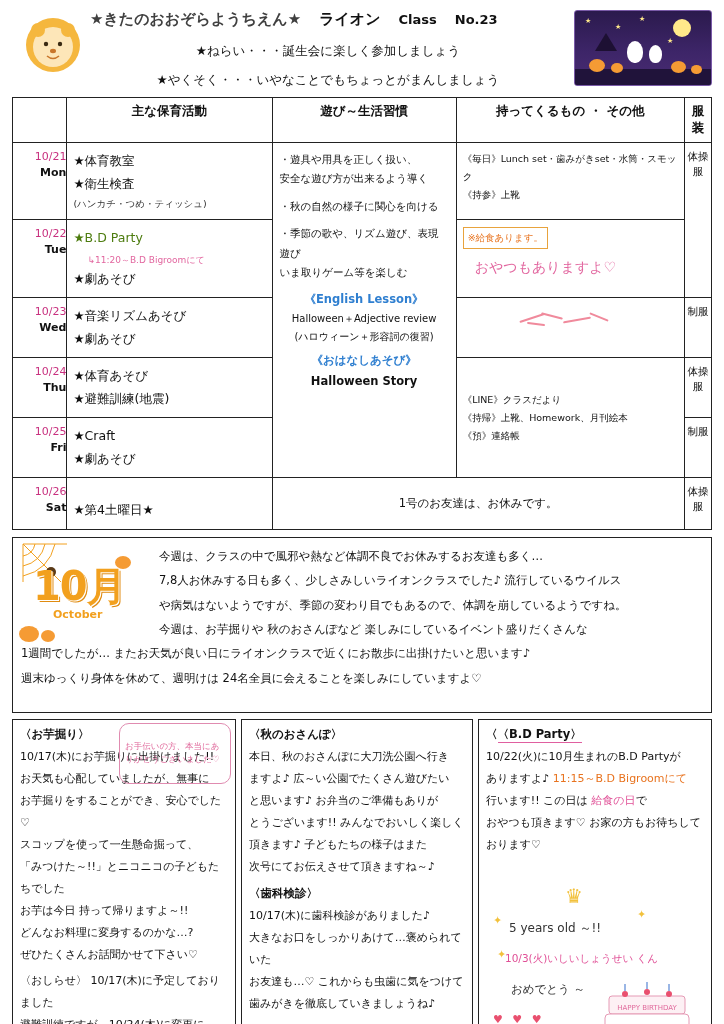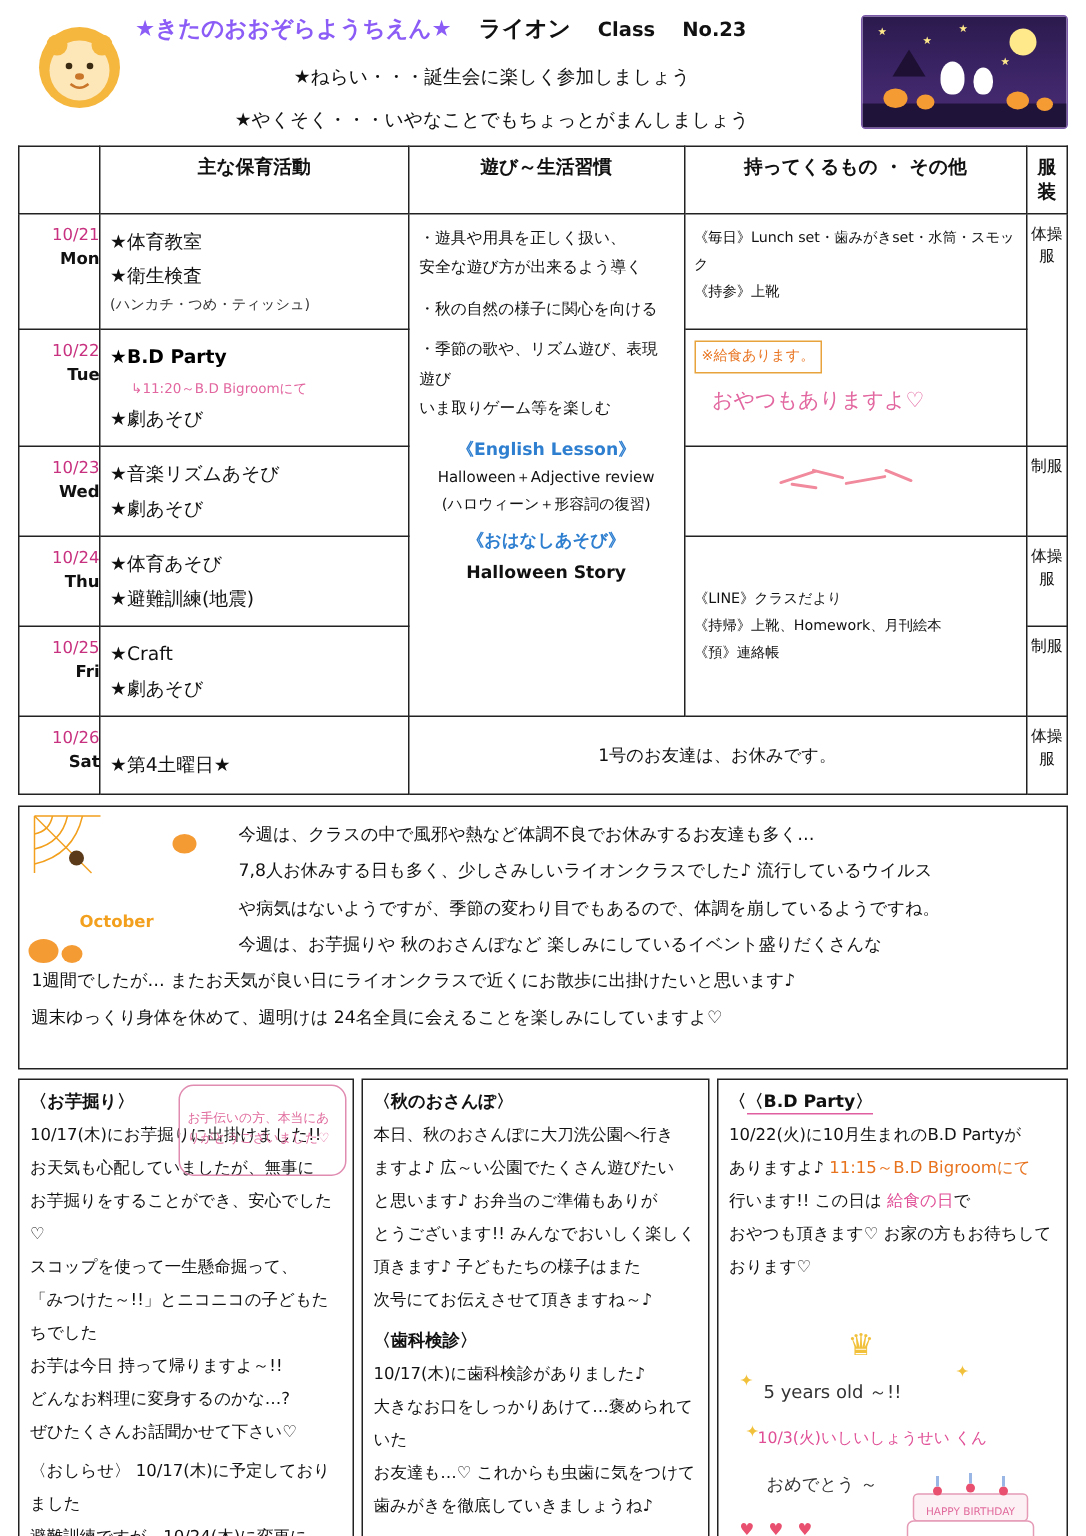--- a/index.html
+++ b/index.html
@@ -8,21 +8,21 @@
     font-family:"DejaVu Sans", sans-serif;
     color:#111;
     overflow:hidden;
   }
   .page{position:relative;width:724px;height:1024px;box-sizing:border-box;padding:10px 12px;}
 
   
   .header{display:flex;align-items:flex-start;}
   .hdr-left{flex:1;}
   .hdr-title-row{display:flex;align-items:baseline;gap:18px;}
-  .school{font-size:15px;font-weight:bold;color:#8b5cf6;letter-spacing:0px;}
+  .school{font-size:15px;font-weight:bold;color:#404040;letter-spacing:0px;}
   .cls{font-size:15px;font-weight:bold;}
   .cls-en{font-size:13px;font-weight:bold;}
   .no{font-size:13px;font-weight:bold;}
   .aim{margin-top:14px;font-size:12.5px;text-align:center;}
   .aim2{margin-top:12px;font-size:12.5px;text-align:center;}
   .lion{width:74px;height:60px;position:relative;margin-left:4px;margin-top:4px;}
   .lion svg{position:absolute;left:0;top:0;}
   .halloween{
     width:136px;height:74px;border:1px solid #7a5aa8;border-radius:3px;
     background:linear-gradient(#2b1a4d,#3d2568 55%,#4a2c74);
@@ -40,21 +40,21 @@
   table.sched th{font-size:12.5px;font-weight:bold;padding:5px 2px;text-align:center;background:#fff;}
   .col-date{width:52px;}
   .col-act{width:196px;}
   .col-play{width:176px;}
   .col-bring{width:218px;}
   .col-wear{width:26px;}
   td.date{text-align:right;font-size:11px;line-height:1.45;padding:6px 0 8px;color:#d13b8a;margin-top:45px;}
   td.date .d{display:block;color:#c8317f;}
   td.date .w{display:block;color:#111;font-weight:bold;}
   td.act{font-size:12.5px;padding:7px 6px;line-height:1.8;}
-  .bd{color:#000000;font-weight:bold;}
+  .bd{color:#4d7c0f;font-weight:normal;}
   .bd-note{color:#e2669f;font-size:9px;display:block;margin-left:14px;margin-top:2px;}
   .small-note{font-size:9.5px;color:#333;}
   td.play{font-size:10.5px;padding:7px 7px;line-height:1.85;}
   td.bring{font-size:9.5px;padding:7px 6px;line-height:1.9;}
   td.wear{font-size:10.5px;text-align:center;padding:6px 2px;line-height:1.4;letter-spacing:0px;}
   .eng{color:#2f7fd0;font-weight:bold;font-size:11.5px;text-align:center;display:block;}
   .eng-sub{display:block;text-align:center;font-size:10px;}
   .ohanashi{color:#2f7fd0;font-weight:bold;font-size:11.5px;text-align:center;display:block;margin-top:3px;}
   .halloween-story{display:block;text-align:center;font-size:11.5px;font-weight:bold;}
   .kyushoku{display:inline-block;border:1px solid #e8a33d;color:#e8731f;font-size:9.5px;padding:1px 4px;}
@@ -298,20 +298,21 @@
           <g stroke="#f2a01e" stroke-width="1" fill="none">
             <path d="M2 2 L2 40 M2 2 L46 2"></path>
             <path d="M2 2 L40 40"></path>
             <path d="M2 14 Q12 12 14 2"></path>
             <path d="M2 24 Q20 20 24 2"></path>
             <path d="M2 34 Q28 28 34 2"></path>
           </g>
           <circle cx="30" cy="30" r="5" fill="#5a3a18"></circle>
         </svg>
       </div>
+      <div class="oct-num">10月</div>
       <div class="oct-en">October</div>
       <div style="position:absolute;left:0px;top:84px;width:20px;height:16px;background:#f59b34;border-radius:50%;"></div>
       <div style="position:absolute;left:22px;top:88px;width:14px;height:12px;background:#f59b34;border-radius:50%;"></div>
       <div style="position:absolute;left:96px;top:14px;width:16px;height:13px;background:#f59b34;border-radius:50%;"></div>
     </div>
     <div class="letter-body">
       <div class="l1">今週は、クラスの中で風邪や熱など体調不良でお休みするお友達も多く…</div>
       <div>7,8人お休みする日も多く、少しさみしいライオンクラスでした♪ 流行しているウイルス</div>
       <div>や病気はないようですが、季節の変わり目でもあるので、体調を崩しているようですね。</div>
       <div>今週は、お芋掘りや 秋のおさんぽなど 楽しみにしているイベント盛りだくさんな</div>

